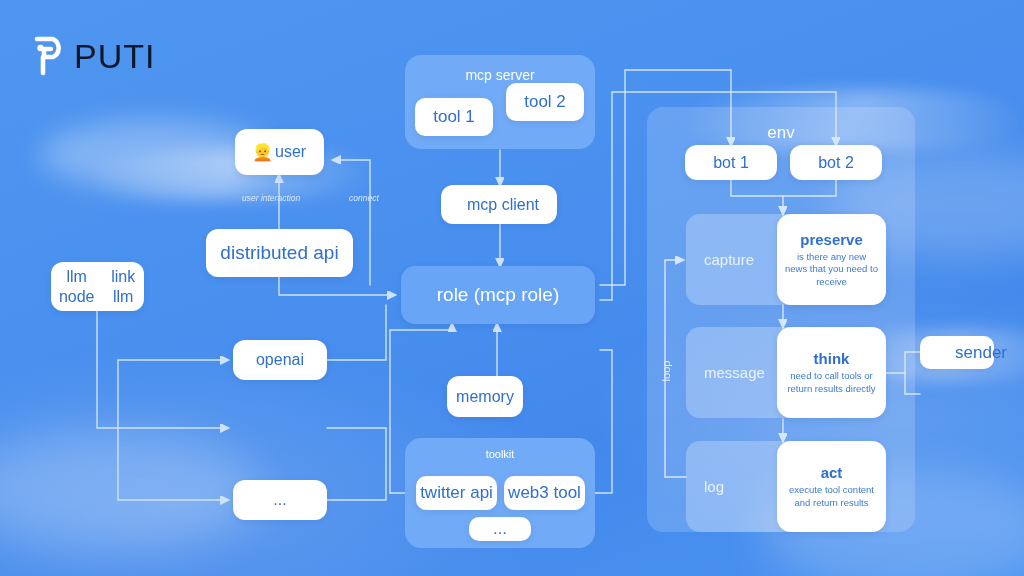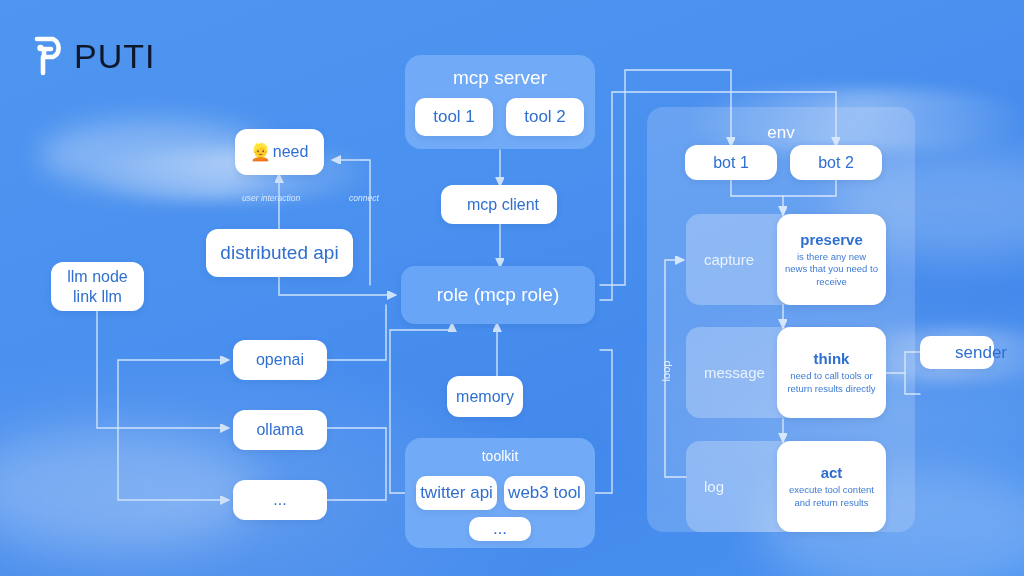--- a/index.html
+++ b/index.html
@@ -33,29 +33,29 @@
     box-shadow:0 2px 6px rgba(20,60,120,.10);}
   .node.small{font-size:17px;border-radius:10px;}
   .node.mid{font-size:16px;}
   .node.big{font-size:19px;}
 
   .panel{position:absolute;border-radius:16px;box-sizing:border-box;}
   .panel .panel-title{position:absolute;left:0;right:0;text-align:center;color:#fff;}
 
   
   #mcp-server{left:405px;top:55px;width:190px;height:94px;background:#71aaf6;}
-  #mcp-server .panel-title{top:12px;font-size:19px;}
+  #mcp-server .panel-title{top:12px;font-size:14px;}
 
   
   #env{left:647px;top:107px;width:268px;height:425px;background:rgba(255,255,255,.17);}
   #env .panel-title{top:16px;font-size:17px;}
 
   
   #toolkit{left:405px;top:438px;width:190px;height:110px;background:#71aaf6;}
-  #toolkit .panel-title{top:10px;font-size:14px;}
+  #toolkit .panel-title{top:10px;font-size:11px;}
 
   
   .envrow{position:absolute;background:rgba(255,255,255,.26);border-radius:14px;
     display:flex;align-items:center;color:#eaf2ff;font-size:15px;box-sizing:border-box;}
   .envrow .rowlabel{padding-left:18px;}
 
   
   .envcard{position:absolute;background:#fff;border-radius:14px;box-sizing:border-box;
     display:flex;flex-direction:column;align-items:center;justify-content:center;
     color:#2f6fd0;text-align:center;box-shadow:0 2px 7px rgba(20,60,120,.13);}
@@ -143,55 +143,54 @@
 
     <path d="M886,373 L905,373 L905,352 L920,352"></path>
     <path d="M905,373 L905,394 L920,394"></path>
 
     <path d="M686,477 L665,477 L665,260 L683,260" marker-end="url(#ah)"></path>
   </svg>
 
   <div class="panel" id="mcp-server">
     <div class="panel-title">mcp server</div>
     <div class="node small" style="left:10px;top:43px;width:78px;height:38px;">tool 1</div>
-    <div class="node small" style="left:101px;top:43px;width:78px;height:38px;">tool 2</div>
+    <div class="node small" style="left:101px;top:28px;width:78px;height:38px;">tool 2</div>
   </div>
 
   <div class="node mid" style="left:441px;top:185px;width:116px;height:39px;padding-left:8px;">mcp client</div>
 
   <div class="node" style="left:401px;top:266px;width:194px;height:58px;background:#69a5f6;border-radius:14px;">
     <span style="color:#fff;font-size:19px;">role (mcp role)</span>
   </div>
 
   <div class="node mid" style="left:447px;top:376px;width:76px;height:41px;">memory</div>
 
   <div class="panel" id="toolkit">
     <div class="panel-title">toolkit</div>
     <div class="node small" style="left:11px;top:38px;width:81px;height:34px;">twitter api</div>
     <div class="node small" style="left:99px;top:38px;width:81px;height:34px;">web3 tool</div>
     <div class="node small" style="left:64px;top:79px;width:62px;height:24px;">...</div>
   </div>
 
   <div class="node mid" style="left:235px;top:129px;width:89px;height:46px;">
     <span class="emoji">👱</span>
-      <span>need</span>
+      <span>user</span>
   </div>
 
   <div class="edgelabel" style="left:242px;top:193px;">user interaction</div>
   <div class="edgelabel" style="left:349px;top:193px;">connect</div>
 
   <div class="node big" style="left:206px;top:229px;width:147px;height:48px;">distributed api</div>
 
-  <div class="node mid" style="left:51px;top:262px;width:93px;height:49px;flex-direction:column;line-height:1.25;">
+  <div class="node mid" style="left:51px;top:262px;width:93px;height:49px;flex-direction:row;line-height:1.25;">
     <span>llm node</span>
     <span>link llm</span>
   </div>
 
   <div class="node mid" style="left:233px;top:340px;width:94px;height:40px;">openai</div>
-  <div class="node mid" style="left:233px;top:410px;width:94px;height:40px;">ollama</div>
   <div class="node mid" style="left:233px;top:480px;width:94px;height:40px;">...</div>
 
   <div class="panel" id="env">
     <div class="panel-title">env</div>
     <div class="node mid" style="left:38px;top:38px;width:92px;height:35px;">bot 1</div>
     <div class="node mid" style="left:143px;top:38px;width:92px;height:35px;">bot 2</div>
   </div>
 
   <div class="vlabel" style="left:644px;top:365px;width:44px;text-align:center;">loop</div>
 

